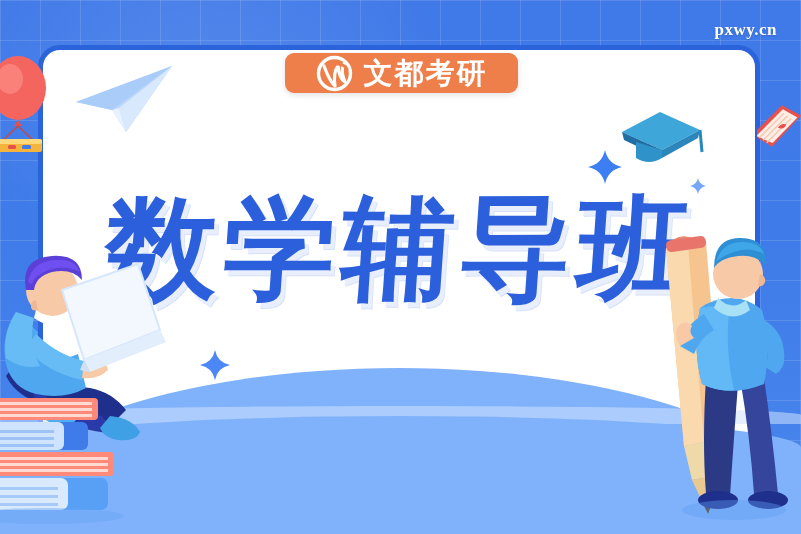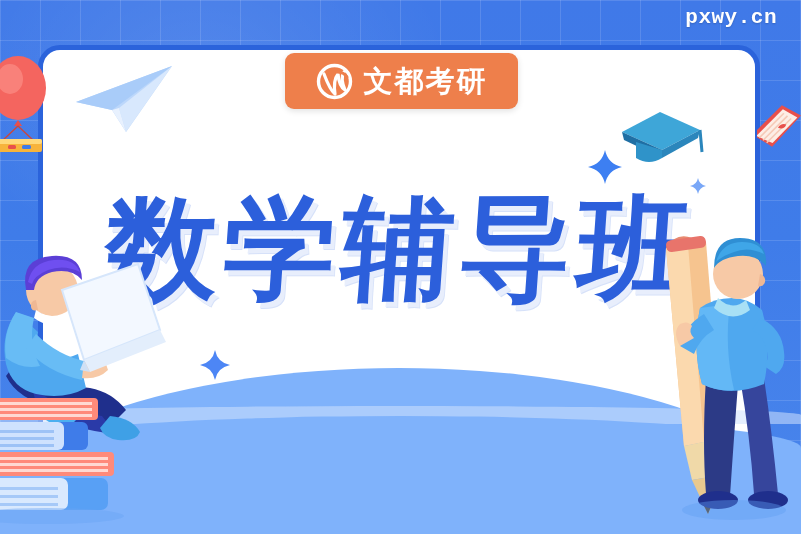--- a/index.html
+++ b/index.html
@@ -49,21 +49,21 @@
     position:absolute;left:-8%;bottom:-78px;width:116%;height:150px;
     background:#7fb2fb;border-radius:50% 50% 0 0/100% 100% 0 0;
   }
   .card-bottom-curve2{
     position:absolute;left:-8%;bottom:-62px;width:116%;height:120px;
     background:#d8e8ff;border-radius:50% 50% 0 0/100% 100% 0 0;opacity:.85;
   }
 
   
   .badge{
-    position:absolute;left:285px;top:53px;width:233px;height:56px;
+    position:absolute;left:285px;top:53px;width:233px;height:40px;
     background:#ee7f4b;border-radius:9px;
     display:flex;align-items:center;justify-content:center;gap:11px;
     box-shadow:0 2px 6px rgba(0,0,0,.12);
     z-index:9;
   }
   .badge-logo{width:37px;height:37px;flex:none;}
   .badge-text{
     color:#fff;font-size:29px;font-weight:bold;letter-spacing:2px;
     line-height:1;white-space:nowrap;
   }
@@ -95,23 +95,23 @@
 
   .balloon{left:-10px;top:55px;width:62px;height:98px;z-index:6;}
   .book-right{left:757px;top:104px;width:56px;height:74px;z-index:6;}
 
   .person-left{left:-8px;top:238px;width:178px;height:250px;z-index:10;}
   .books-stack{left:-14px;top:392px;width:175px;height:142px;z-index:11;}
   .person-right{left:648px;top:222px;width:156px;height:312px;z-index:10;}
 
   
   .watermark{
-    position:absolute;right:24px;top:6px;z-index:30;
-    color:#ffffff;font-family:Liberation Mono, monospace;
-    font-weight:bold;font-size:21px;letter-spacing:.5px;
+    position:absolute;right:24px;top:20px;z-index:30;
+    color:#ffffff;font-family:Liberation Serif, serif;
+    font-weight:bold;font-size:17px;letter-spacing:.5px;
     text-shadow:0 1px 2px rgba(0,0,0,.18);
   }
 </style>
 </head>
 <body>
 
 <div class="stage">
 
   <div class="bg"></div>
   <div class="bg-grid"></div>

